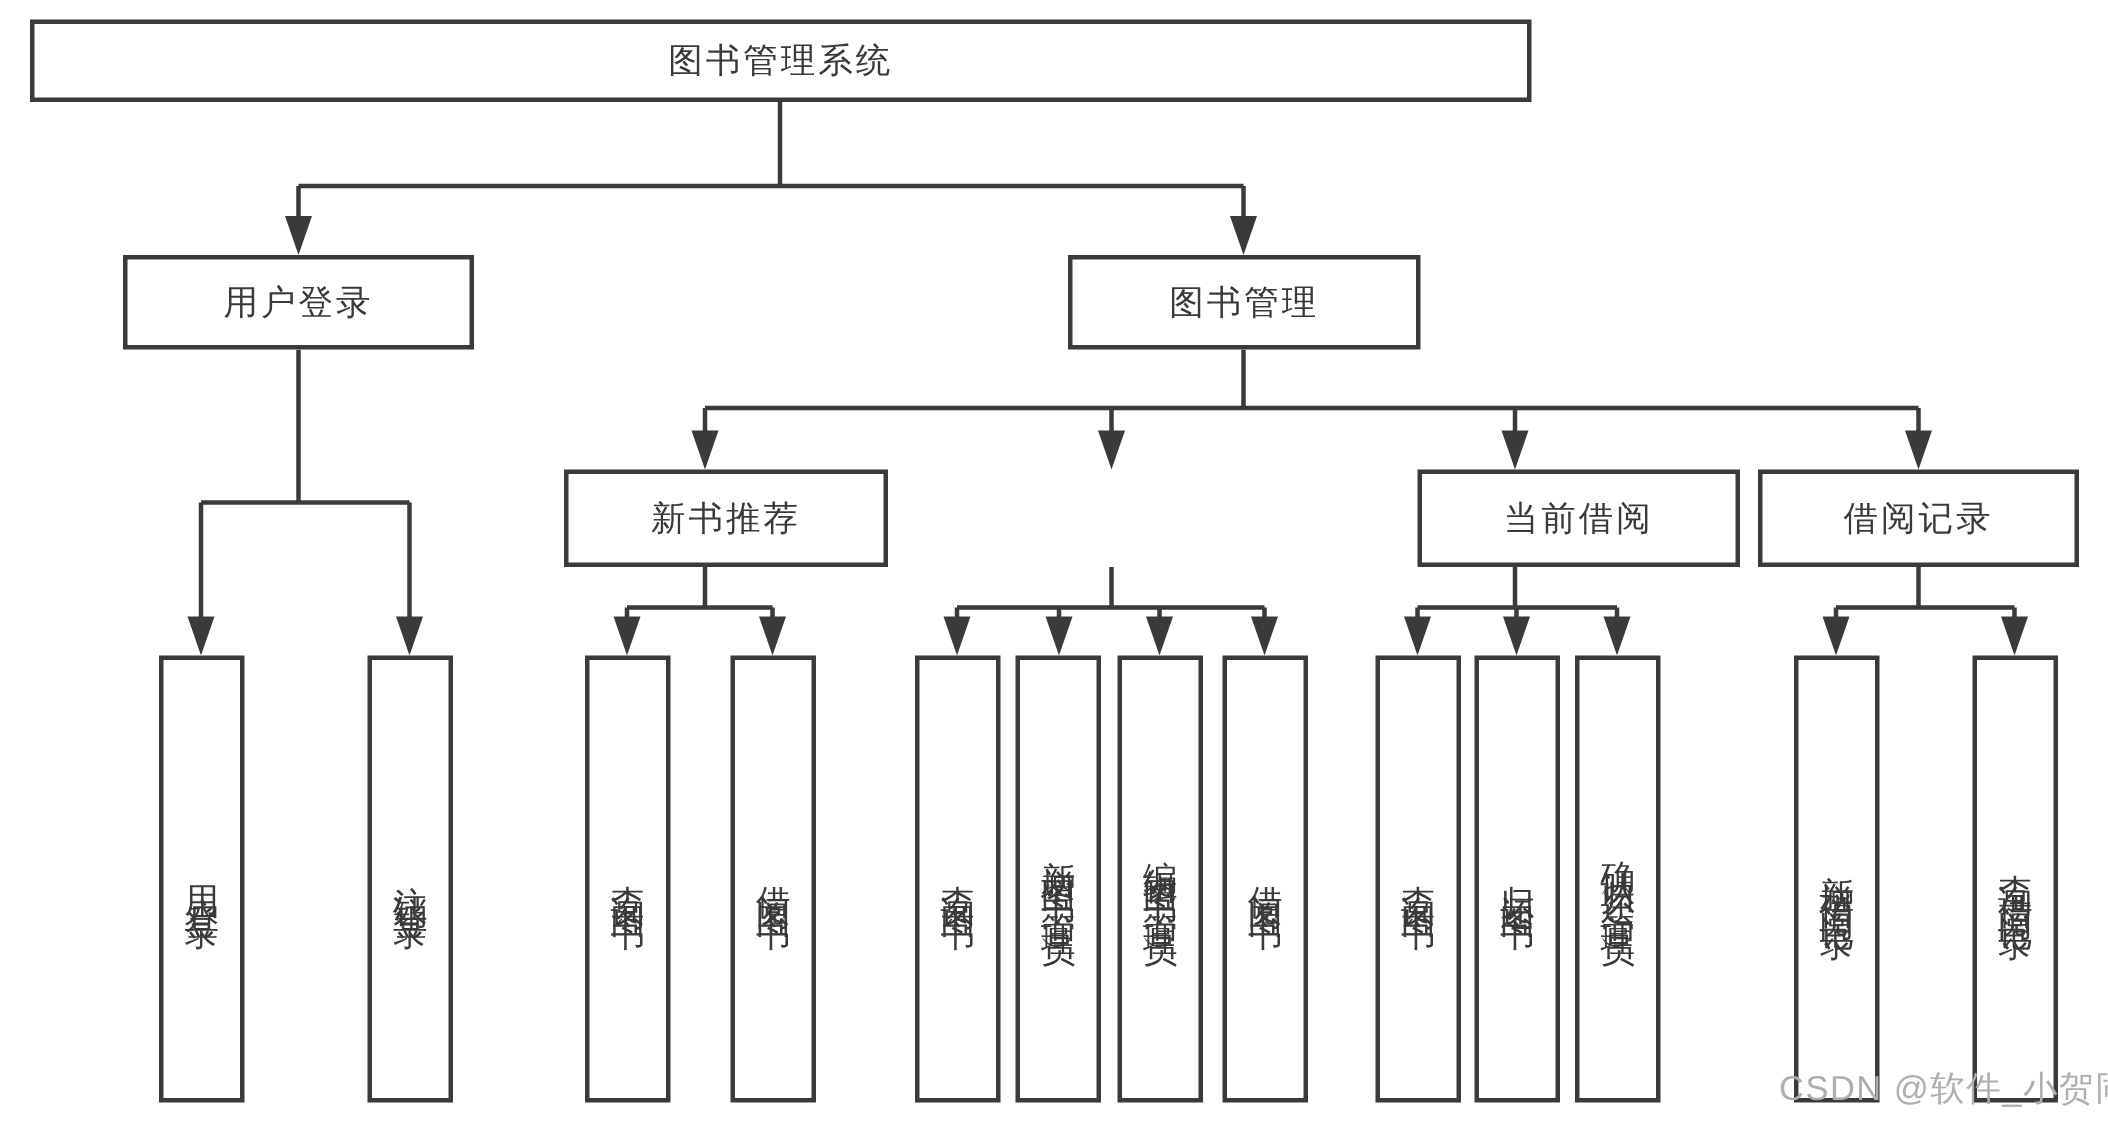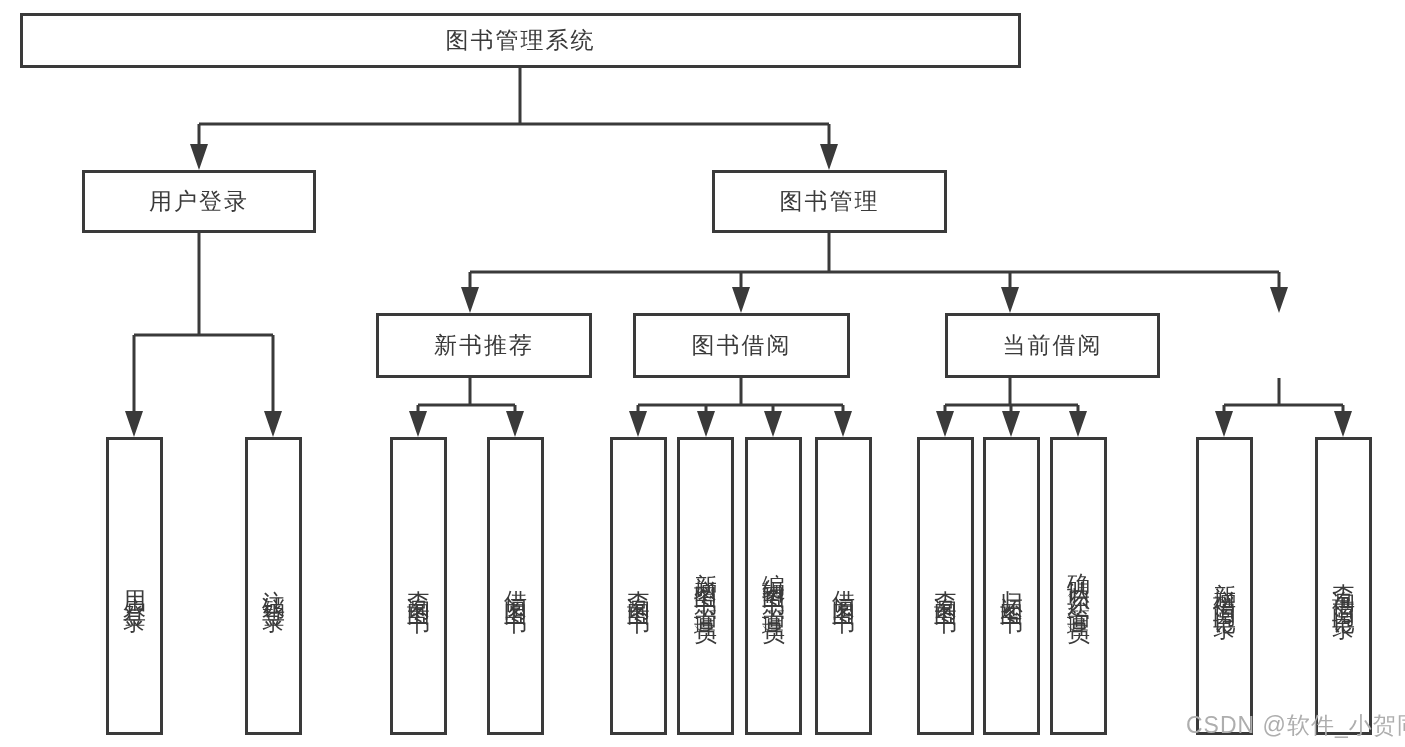--- a/index.html
+++ b/index.html
@@ -77,22 +77,22 @@
          M1069,411 L1087,411 L1078,437 Z  M1215,411 L1233,411 L1224,437 Z
          M1334,411 L1352,411 L1343,437 Z"></path>
   </svg>
 
   <div class="node h-node" style="left:20px; top:13px; width:1001px; height:55px;">图书管理系统</div>
 
   <div class="node h-node" style="left:82px; top:170px; width:234px; height:63px;">用户登录</div>
   <div class="node h-node" style="left:712px; top:170px; width:235px; height:63px;">图书管理</div>
 
   <div class="node h-node" style="left:376px; top:313px; width:216px; height:65px;">新书推荐</div>
-  <div class="node h-node" style="left:633px; top:313px; width:217px; height:65px;">图书借阅</div>
   <div class="node h-node" style="left:945px; top:313px; width:215px; height:65px;text-align:right;">当前借阅</div>
+  <div class="node h-node" style="left:1172px; top:313px; width:214px; height:65px;">借阅记录</div>
 
   <div class="node v-node" style="left:106px; top:437px; width:57px; height:298px;">用户登录</div>
   <div class="node v-node" style="left:245px; top:437px; width:57px; height:298px;">注销登录</div>
 
   <div class="node v-node" style="left:390px; top:437px; width:57px; height:298px;">查询图书</div>
   <div class="node v-node" style="left:487px; top:437px; width:57px; height:298px;">借阅图书</div>
 
   <div class="node v-node" style="left:610px; top:437px; width:57px; height:298px;">查询图书</div>
   <div class="node v-node" style="left:677px; top:437px; width:57px; height:298px;">新增图书（管理员）</div>
   <div class="node v-node" style="left:745px; top:437px; width:57px; height:298px;">编辑图书（管理员）</div>

